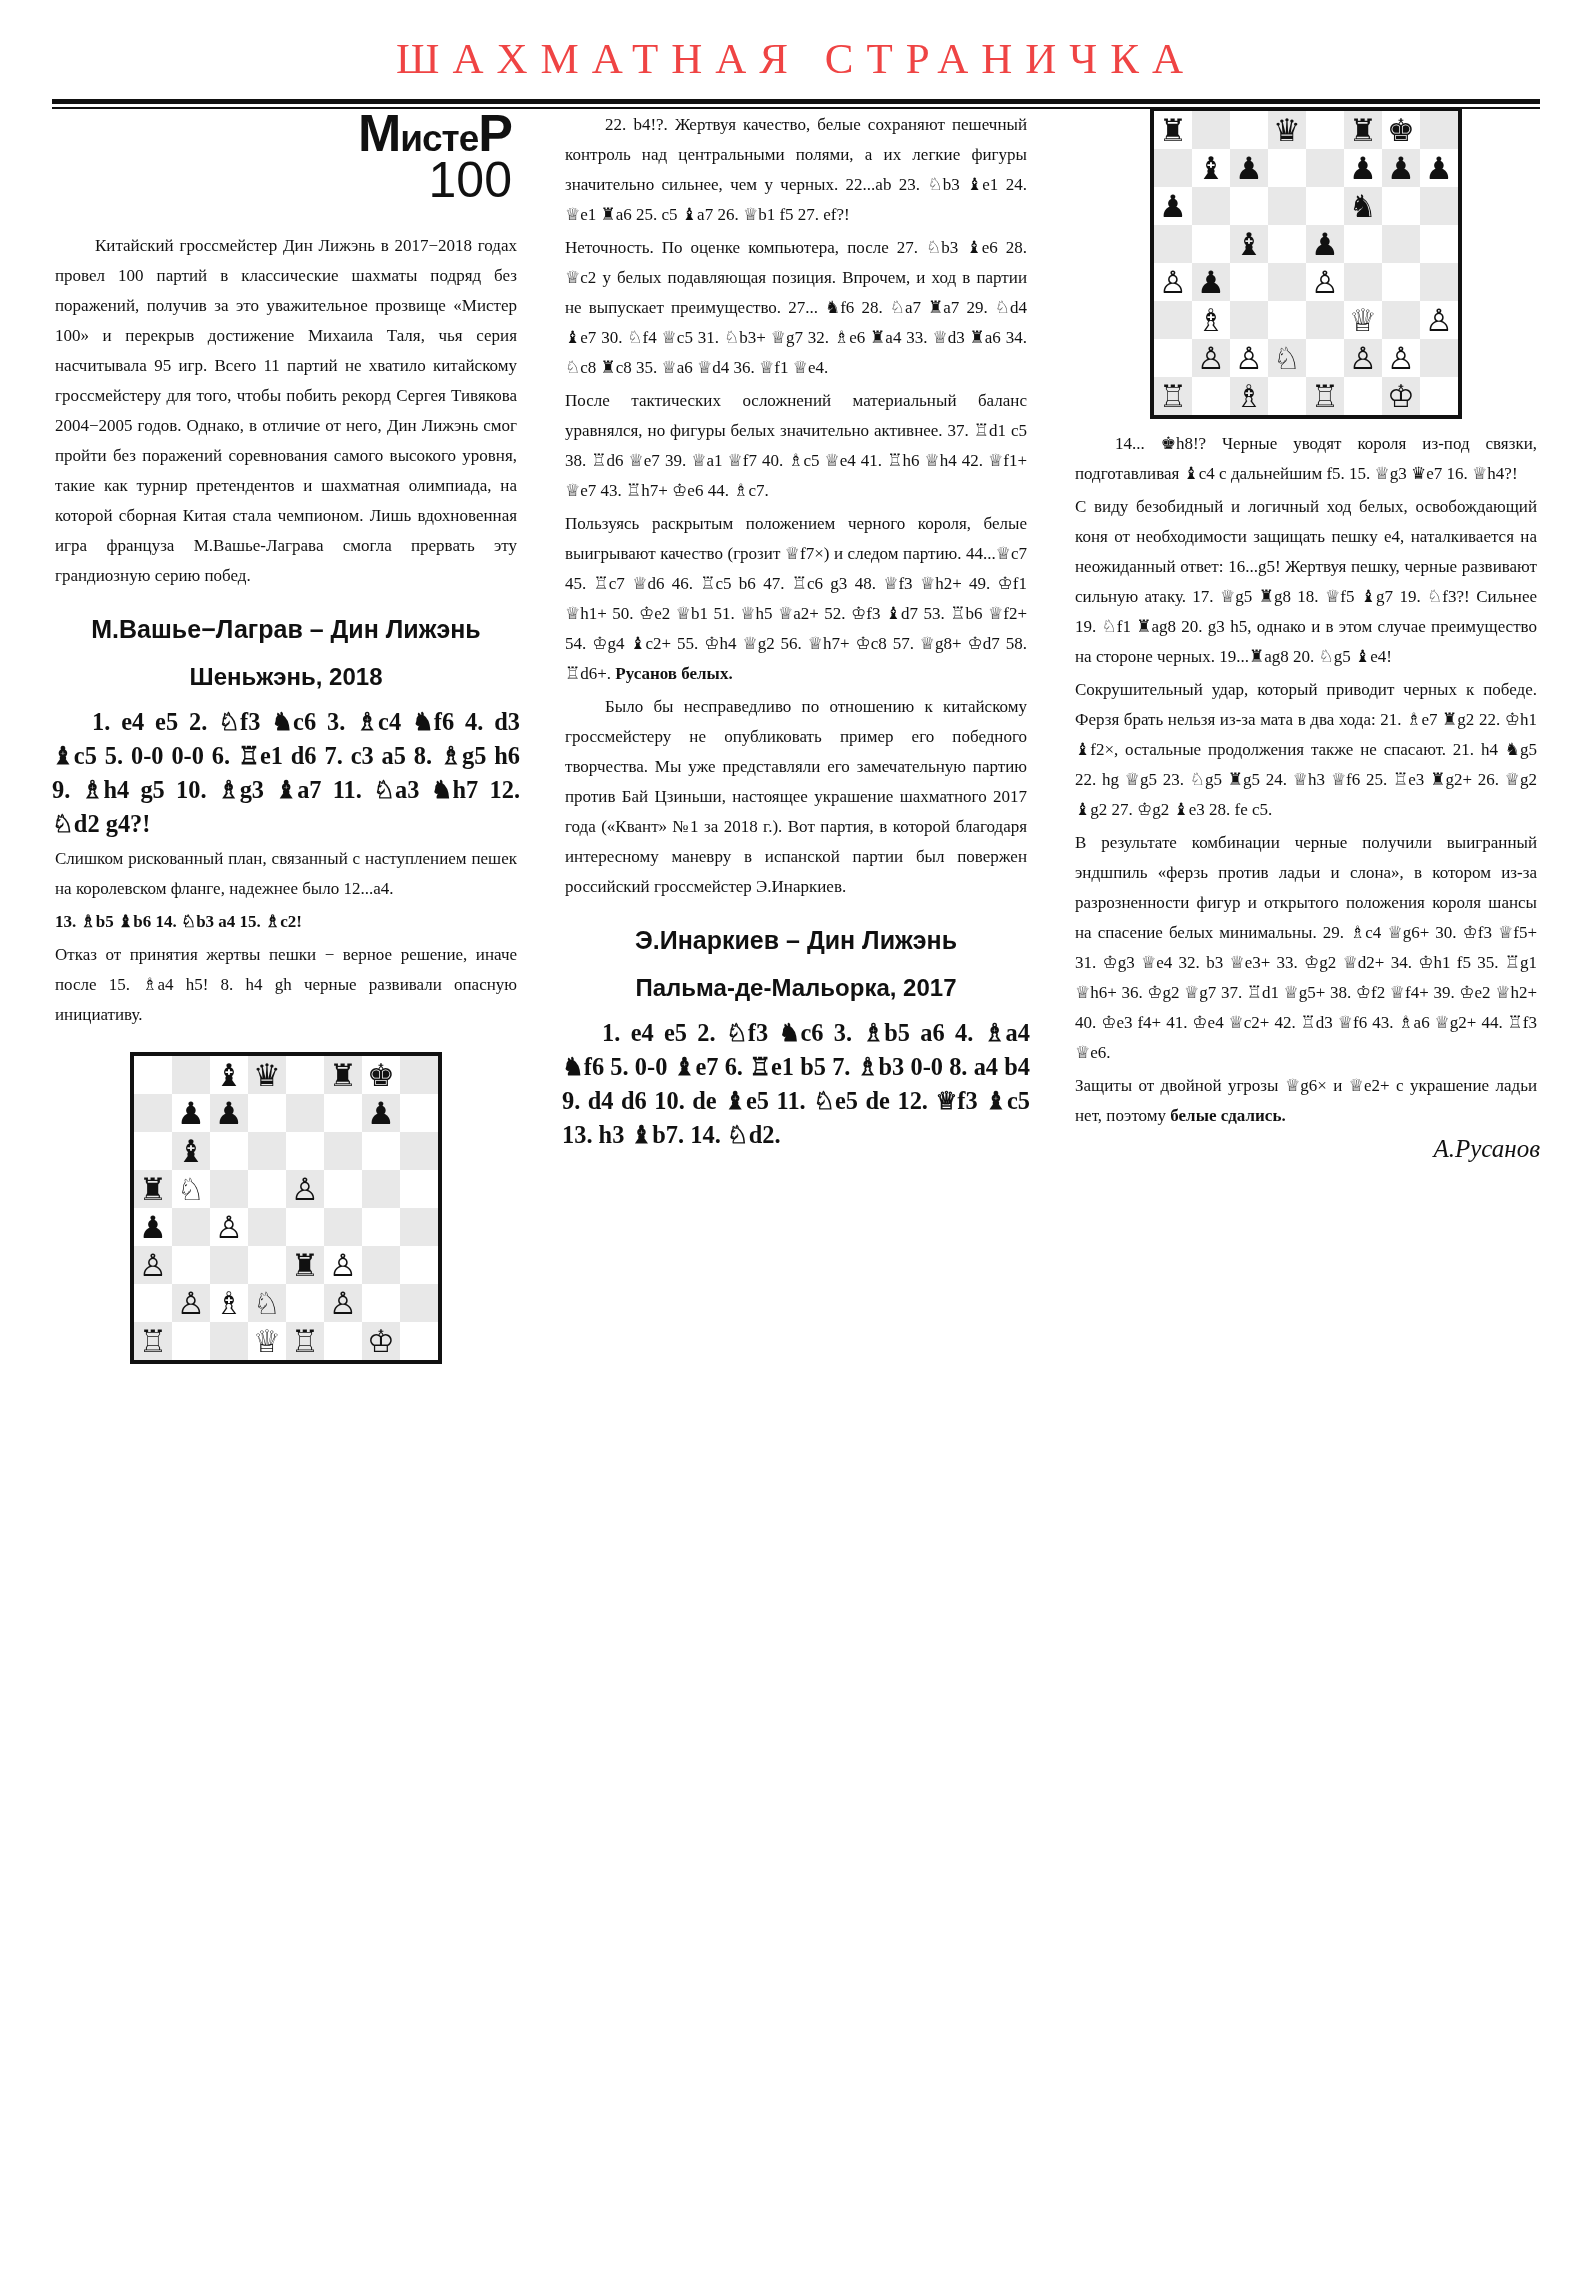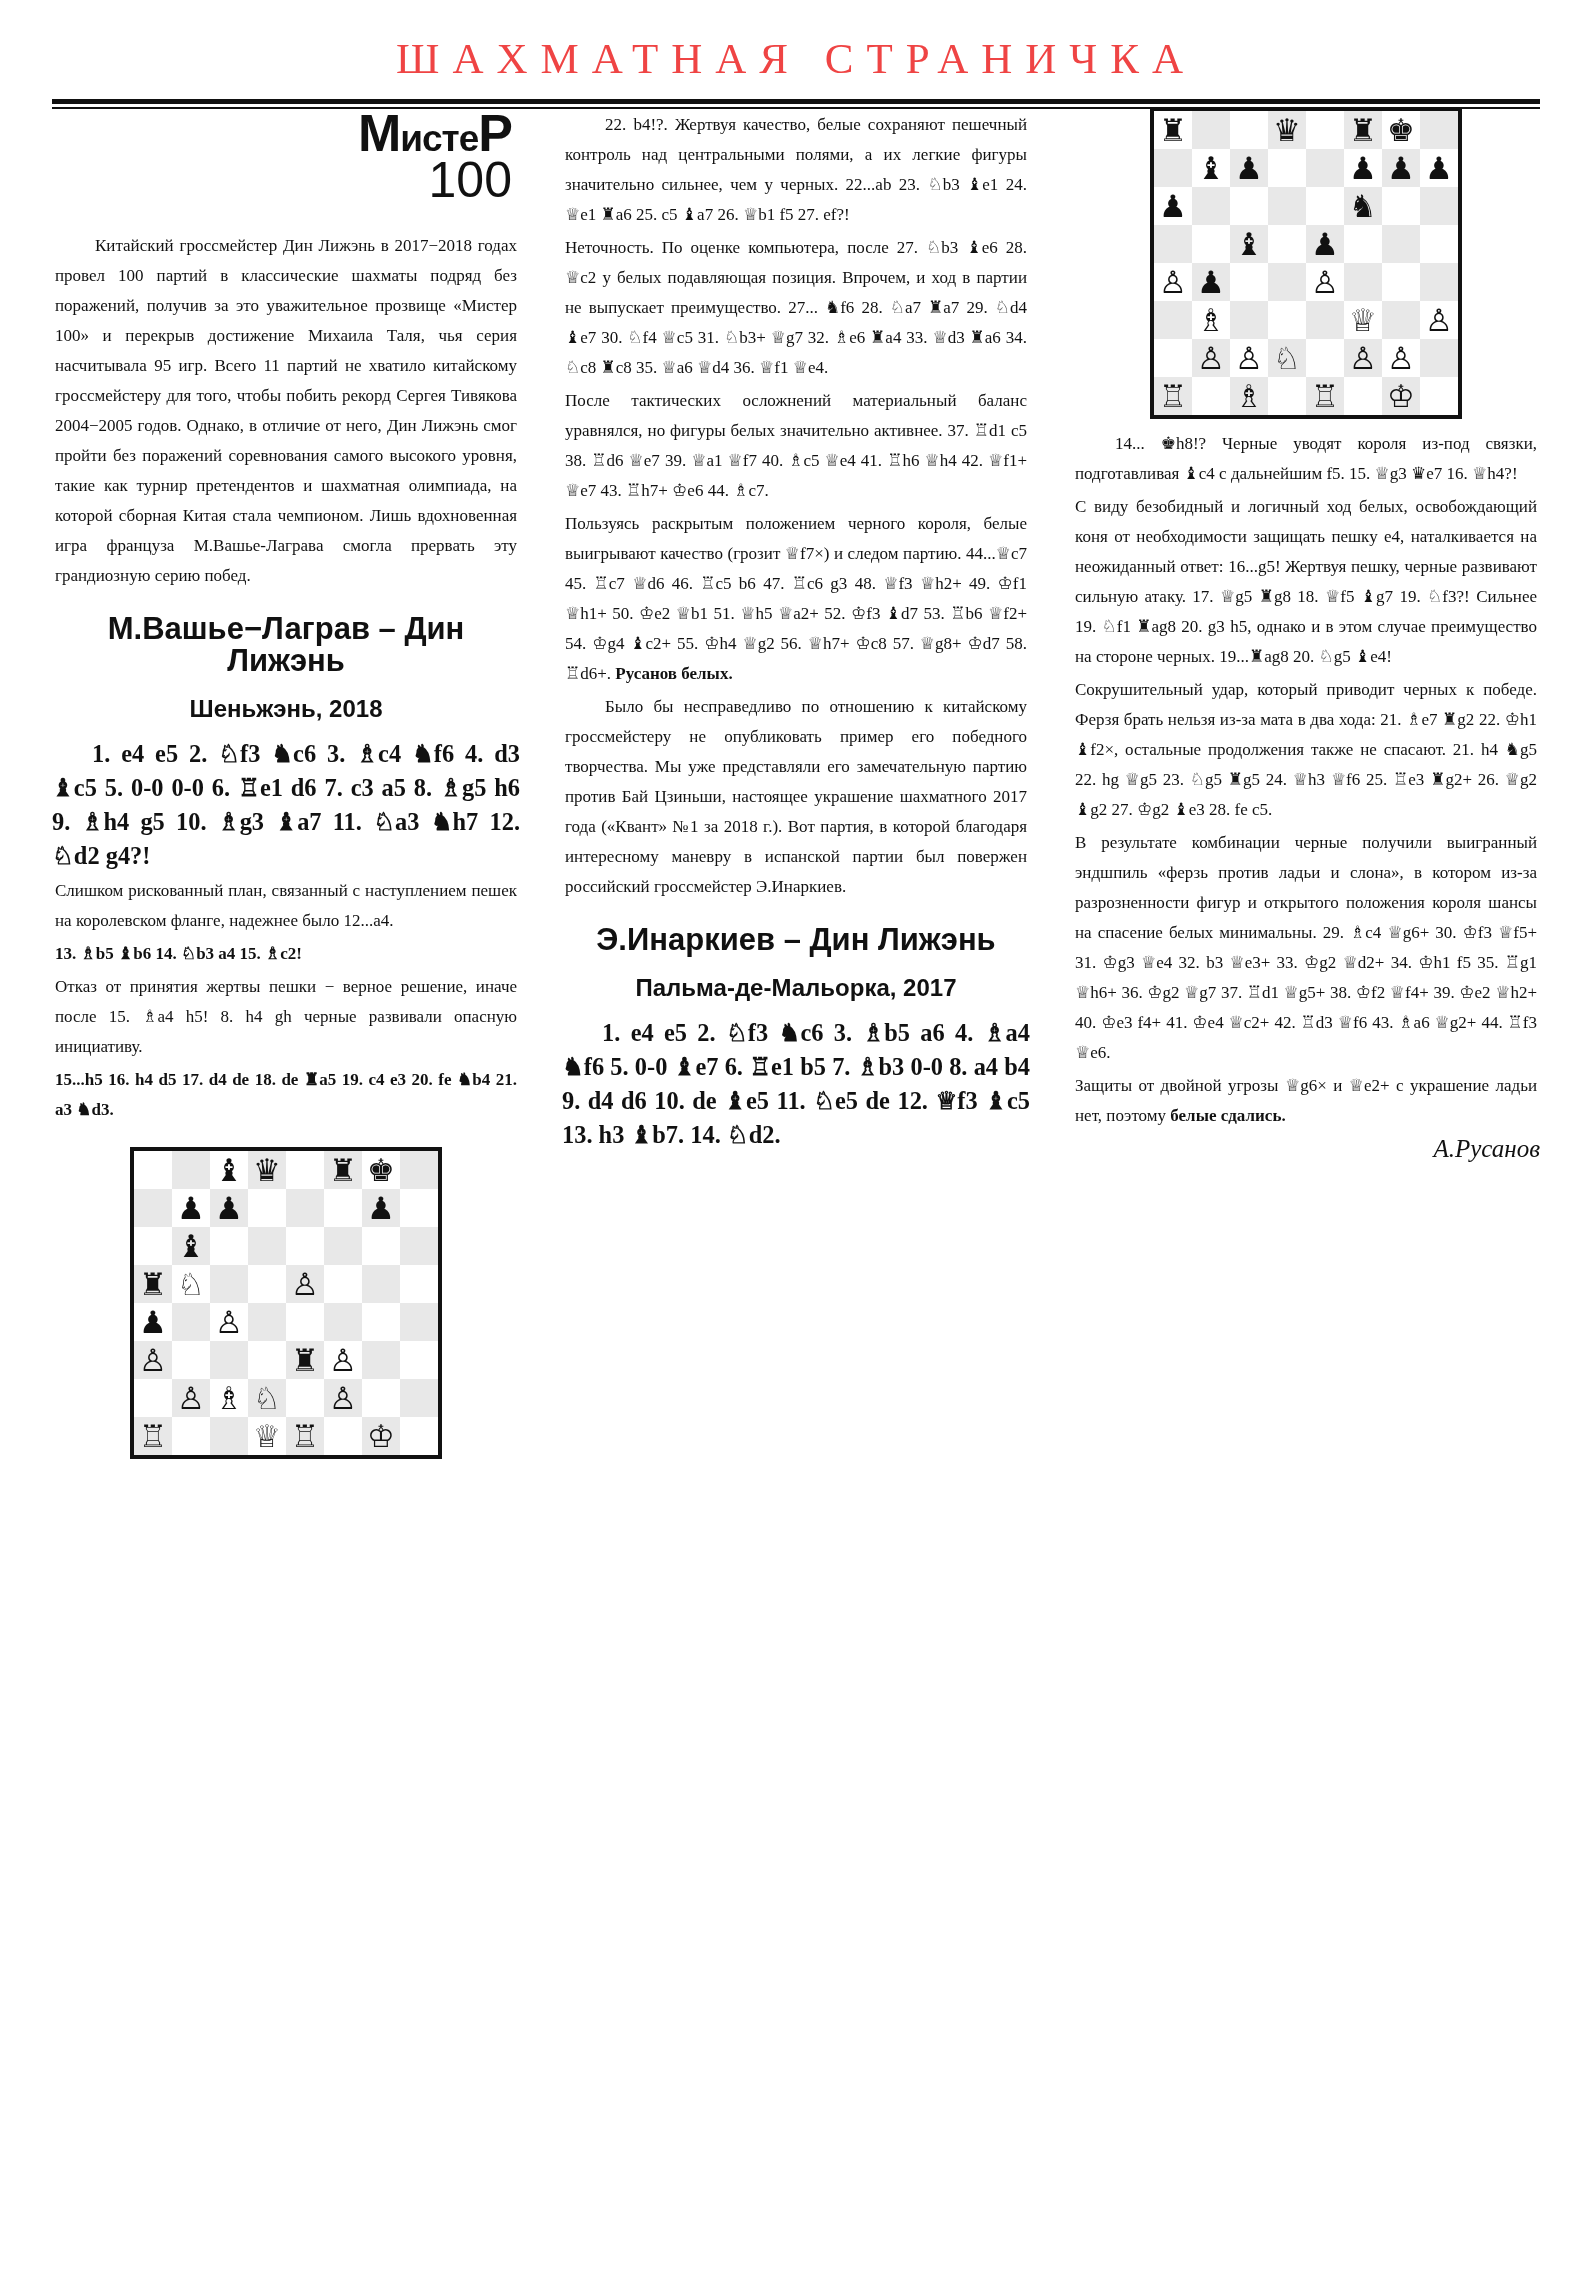--- a/index.html
+++ b/index.html
@@ -72,21 +72,21 @@
     font-weight:400;
     font-size:50px;
     display:block;
     padding-right:8px;
     margin-top:-4px;
   }
   
   .game-head{
     font-family:"Liberation Sans","DejaVu Sans",sans-serif;
     font-weight:bold;
-    font-size:31px;
+    font-size:25px;
     text-align:center;
     margin:22px 0 0 0;
     line-height:32px;
   }
   .game-event{
     font-family:"Liberation Sans","DejaVu Sans",sans-serif;
     font-weight:bold;
     font-size:24px;
     text-align:center;
     margin:18px 0 14px 0;
@@ -149,21 +149,20 @@
 
       <p>Китайский гроссмейстер Дин Лижэнь в 2017−2018 годах провел 100 партий в классические шахматы подряд без поражений, получив за это уважительное прозвище «Мистер 100» и перекрыв достижение Михаила Таля, чья серия насчитывала 95 игр. Всего 11 партий не хватило китайскому гроссмейстеру для того, чтобы побить рекорд Сергея Тивякова 2004−2005 годов. Однако, в отличие от него, Дин Лижэнь смог пройти без поражений соревнования самого высокого уровня, такие как турнир претендентов и шахматная олимпиада, на которой сборная Китая стала чемпионом. Лишь вдохновенная игра француза М.Вашье-Лаграва смогла прервать эту грандиозную серию побед.</p>
 
       <div class="game-head">М.Вашье−Лаграв – Дин Лижэнь</div>
       <div class="game-event">Шеньжэнь, 2018</div>
 
       <p class="moves"><b>1. e4 e5 2. ♘f3 ♞c6 3. ♗c4 ♞f6 4. d3 ♝c5 5. 0-0 0-0 6. ♖e1 d6 7. c3 a5 8. ♗g5 h6 9. ♗h4 g5 10. ♗g3 ♝a7 11. ♘a3 ♞h7 12. ♘d2 g4?!</b></p>
       <p class="noind" style="text-indent:0">Слишком рискованный план, связанный с наступлением пешек на королевском фланге, надежнее было 12...a4.</p>
       <p class="noind" style="text-indent:0"><b>13. ♗b5 ♝b6 14. ♘b3 a4 15. ♗c2!</b></p>
       <p class="noind" style="text-indent:0">Отказ от принятия жертвы пешки − верное решение, иначе после 15. ♗a4 h5! 8. h4 gh черные развивали опасную инициативу.</p>
-      <p class="noind" style="text-indent:0"><b>15...h5 16. h4 d5 17. d4 de 18. de ♜a5 19. c4 e3 20. fe ♞b4 21. a3 ♞d3.</b></p>
 
       <div class="board-wrap">
         <table class="board board2">
             <tbody id="board2-body">
               <tr>
                 <td class="lt"></td>
                 <td class="dk"></td>
                 <td class="lt"><span class="bp">♝</span></td>
                 <td class="dk"><span class="bp">♛</span></td>
                 <td class="lt"></td>

